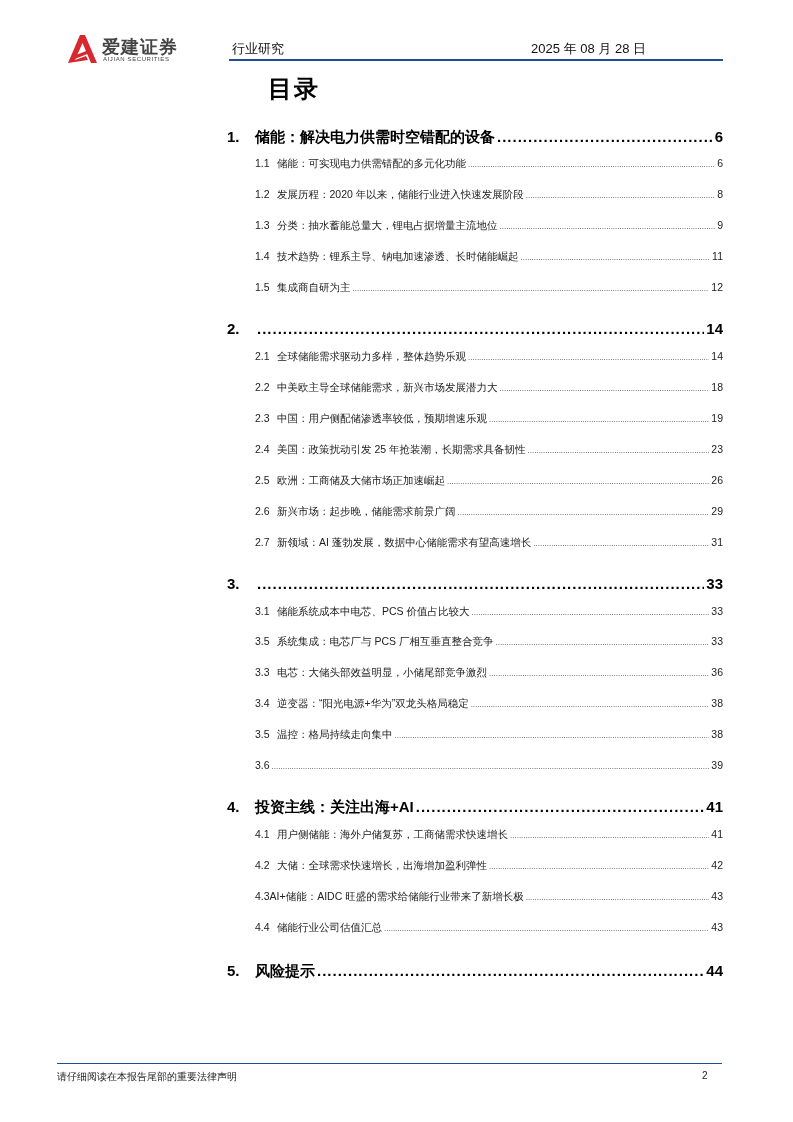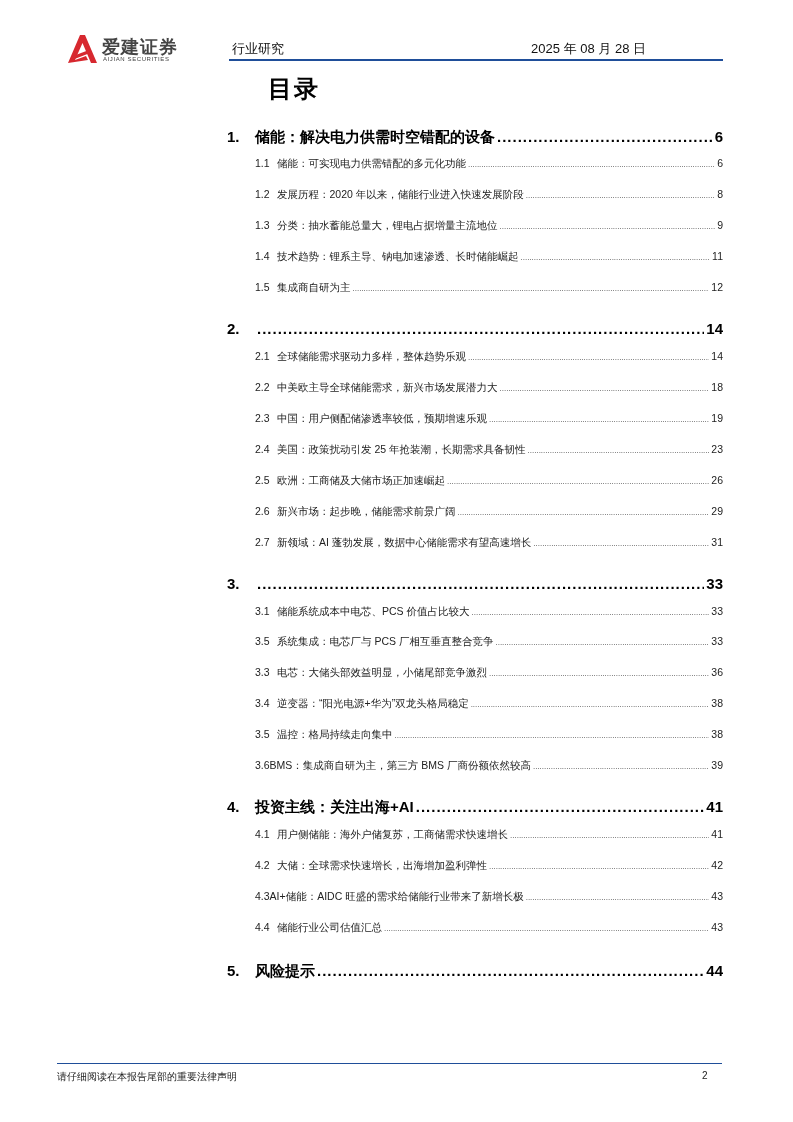--- a/index.html
+++ b/index.html
@@ -177,21 +177,20 @@
       <span class="page">38</span>
   </div>
   <div class="entry lvl2" style="top:604px">
     <span class="num">3.5</span>
       <span class="text">温控：格局持续走向集中</span>
       <span class="dots"></span>
       <span class="page">38</span>
   </div>
   <div class="entry lvl2" style="top:635px">
     <span class="num" style="width:auto">3.6</span>
-      <span class="text">BMS：集成商自研为主，第三方 BMS 厂商份额依然较高</span>
       <span class="dots"></span>
       <span class="page">39</span>
   </div>
 
   <div class="entry lvl1" style="top:674px">
     <span class="num">4.</span>
       <span class="text">投资主线：关注出海+AI</span>
       <span class="dots"></span>
       <span class="page">41</span>
   </div>

